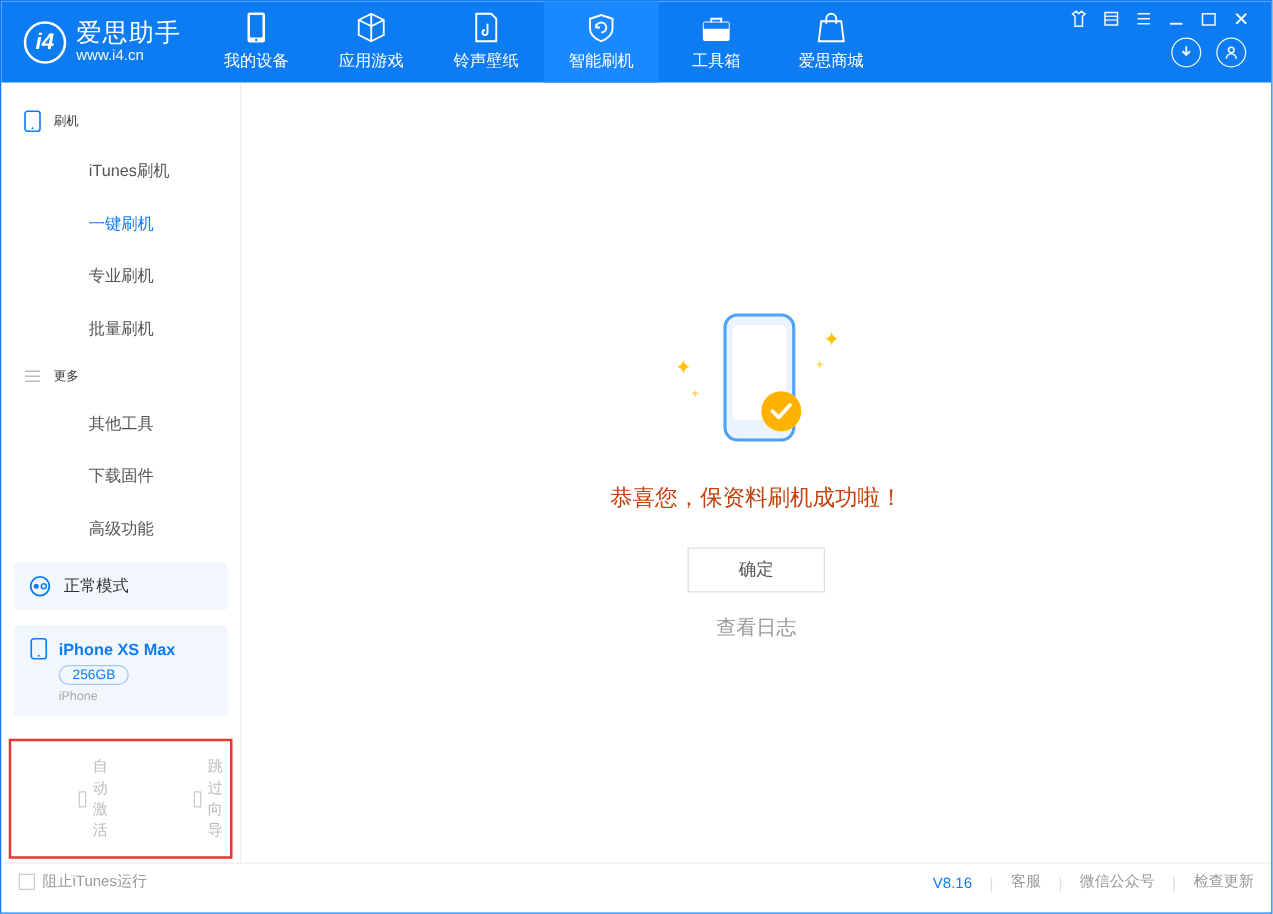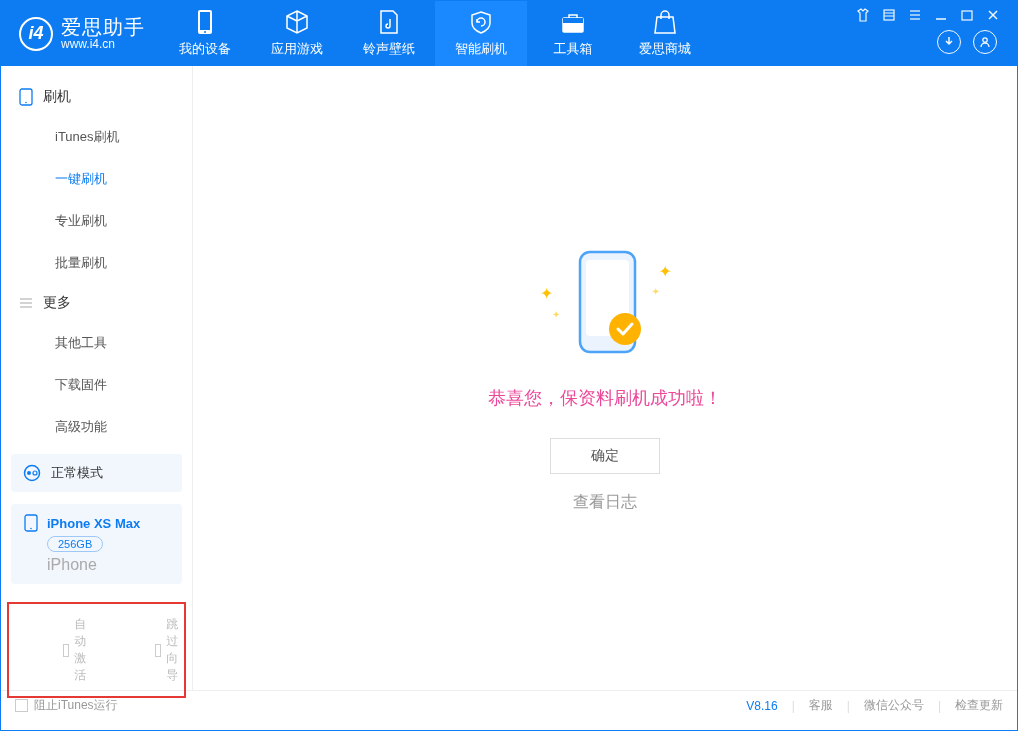--- a/index.html
+++ b/index.html
@@ -18,38 +18,38 @@
 .tab .icon { width: 26px; height: 26px; display: flex; align-items: center; justify-content: center; }
 .header-right { position: absolute; right: 10px; top: 0; height: 100%; display: flex; flex-direction: column; justify-content: space-between; align-items: flex-end; }
 .win-controls { display: flex; gap: 10px; padding: 6px 6px 0 0; }
 .win-controls span { width: 16px; height: 16px; display: flex; align-items: center; justify-content: center; cursor: pointer; font-size: 14px; opacity: 0.95; }
 .user-controls { display: flex; gap: 12px; padding: 0 10px 12px 0; }
 .user-controls span { width: 24px; height: 24px; border: 1.8px solid #fff; border-radius: 50%; display: flex; align-items: center; justify-content: center; cursor: pointer; font-size: 14px; opacity: 0.95; }
 
 
 .body { display: flex; height: calc(100% - 75px - 30px); }
 .sidebar { width: 192px; border-right: 1px solid #eee; padding-top: 12px; display: flex; flex-direction: column; }
-.side-group-title { display: flex; align-items: center; gap: 10px; padding: 10px 18px; font-size: 14px; color: #333; font-weight: 500; }
-.side-item { padding: 12px 18px 12px 54px; font-size: 13px; color: #555; cursor: pointer; }
+.side-group-title { display: flex; align-items: center; gap: 10px; padding: 10px 18px; font-size: 10px; color: #333; font-weight: 500; }
+.side-item { padding: 12px 18px 12px 54px; font-size: 13px; color: #555; cursor: pointer; margin-left: 16px; }
 .side-item.active { color: #0d7cf2; }
 .side-spacer { flex: 1; }
 .device-box { margin: 6px 10px; background: #f2f7fd; border-radius: 3px; padding: 10px 12px; display: flex; align-items: center; gap: 10px; font-size: 13px; color: #333; }
 .device-info { margin: 6px 10px 10px 10px; background: #f2f7fd; border-radius: 3px; padding: 10px 12px; font-size: 12px; }
 .device-info .name { color: #0d7cf2; font-weight: 600; font-size: 13px; }
 .device-info .cap { display: inline-block; margin-top: 4px; padding: 1px 10px; border: 1px solid #9ec9f7; border-radius: 10px; color: #0d7cf2; font-size: 11px; }
-.device-info .type { color: #aaa; font-size: 16px; margin-top: 4px; }
+.device-info .type { color: #aaa; font-size: 10px; margin-top: 4px; }
 .checkbox-row { border: 2px solid #e53935; margin: 8px 6px 4px 6px; padding: 12px 10px; display: flex; gap: 18px; align-items: center; font-size: 12px; color: #bbb; }
 .checkbox-row label { display: flex; align-items: center; gap: 5px; cursor: pointer; padding-left: 44px; }
 .chk { width: 13px; height: 13px; border: 1px solid #ccc; display: inline-block; }
 
 
 .main { flex: 1; display: flex; flex-direction: column; align-items: center; justify-content: center; }
 .phone-illustration { position: relative; width: 150px; height: 120px; margin-bottom: 22px; }
 .sparkle { position: absolute; color: #ffc107; font-size: 16px; }
-.success-text { font-size: 18px; color: #ec4899; margin-bottom: 28px; }
+.success-text { font-size: 18px; color: #c2410c; margin-bottom: 28px; }
 .ok-btn { border: 1px solid #ddd; background: #fff; padding: 8px 40px; font-size: 14px; color: #555; cursor: pointer; margin-bottom: 18px; }
 .log-link { font-size: 16px; color: #999; cursor: pointer; }
 
 
 .footer { height: 30px; border-top: 1px solid #eee; display: flex; align-items: center; padding: 0 14px; font-size: 12px; color: #999; }
 .footer .left { display: flex; align-items: center; gap: 6px; }
 .footer .right { margin-left: auto; display: flex; align-items: center; gap: 14px; text-align: center; }
 .footer .sep { color: #ddd; }
 .footer .link { cursor: pointer; }
 .ver { color: #0d7cf2; }

